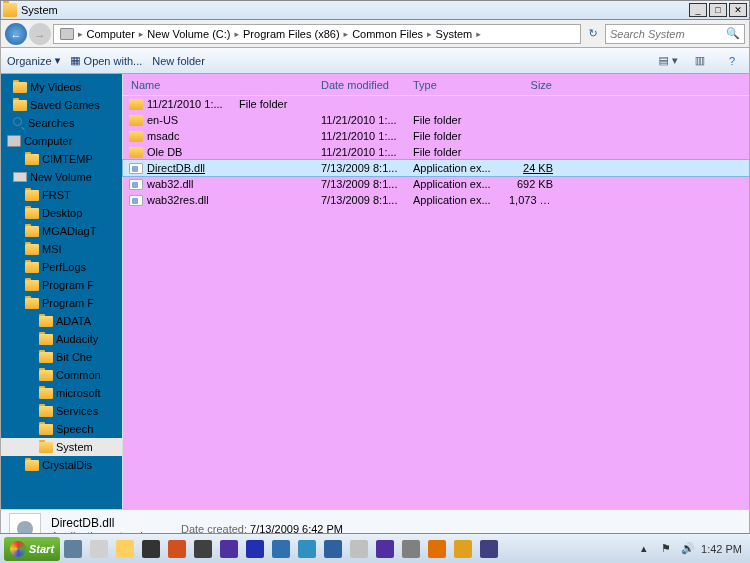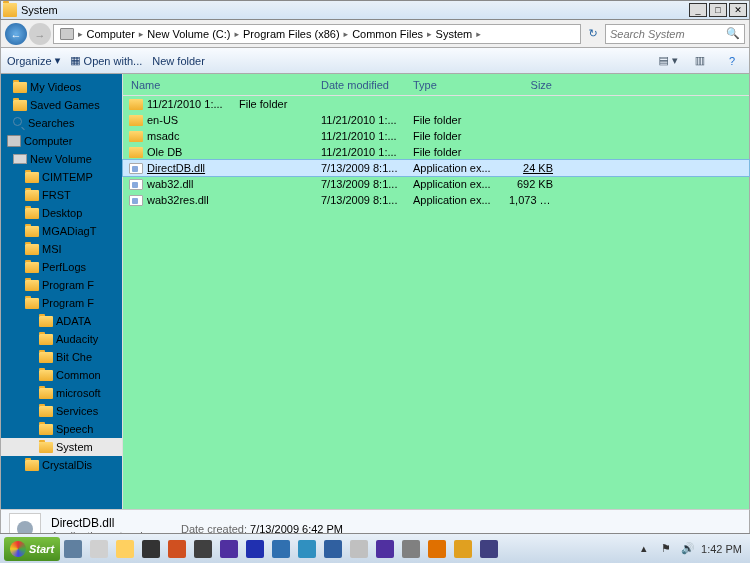--- a/index.html
+++ b/index.html
@@ -39,21 +39,21 @@
 .tree-item.l3 { padding-left: 38px; }
 .tree-item.sel { background: #e8e8e8; }
 .folder-icon { width: 14px; height: 11px; background: linear-gradient(#ffd870, #f0b030); border-radius: 1px; flex-shrink: 0; position: relative; }
 .folder-icon::before { content: ""; position: absolute; top: -2px; left: 0; width: 6px; height: 2px; background: #f0b030; border-radius: 1px 1px 0 0; }
 .computer-icon { width: 14px; height: 12px; background: #ccc; border: 1px solid #888; border-radius: 1px; flex-shrink: 0; }
 .drive-icon { width: 14px; height: 10px; background: #d8d8d8; border: 1px solid #999; flex-shrink: 0; }
 .search-icon { width: 12px; height: 12px; flex-shrink: 0; position: relative; }
 .search-icon::before { content:""; position:absolute; width:7px; height:7px; border:1px solid #58a; border-radius:50%; }
 .search-icon::after { content:""; position:absolute; bottom:0; right:0; width:4px; height:1px; background:#58a; transform:rotate(45deg); }
 
-.filelist { flex: 1; background: #86efac; position: relative; }
+.filelist { flex: 1; background: #f0abfc; position: relative; }
 .colheaders { height: 22px; border-bottom: 1px solid #e0e0e0; display: flex; align-items: center; color: #34578c; }
 .col { padding: 0 8px; border-right: 1px solid transparent; }
 .col.name { width: 190px; }
 .col.date { width: 92px; }
 .col.type { width: 96px; }
 .col.size { width: 60px; text-align: right; }
 .row { height: 16px; display: flex; align-items: center; cursor: pointer; padding-left: 6px; }
 .row.sel { background: #cce8ff; outline: 1px solid #7ab8e0; }
 .row .ficon { width: 14px; height: 11px; margin-right: 4px; flex-shrink: 0; }
 .row .ficon.folder { background: linear-gradient(#ffd870, #f0b030); border-radius: 1px; }
@@ -145,27 +145,27 @@
         <span>Saved Games</span>
       </div>
       <div class="tree-item l1">
         <span class="search-icon"></span>
         <span>Searches</span>
       </div>
       <div class="tree-item l0">
         <span class="computer-icon"></span>
         <span>Computer</span>
       </div>
+      <div class="tree-item l2">
+        <span class="folder-icon"></span>
+        <span>CIMTEMP</span>
+      </div>
       <div class="tree-item l1">
         <span class="drive-icon"></span>
         <span>New Volume</span>
-      </div>
-      <div class="tree-item l2">
-        <span class="folder-icon"></span>
-        <span>CIMTEMP</span>
       </div>
       <div class="tree-item l2">
         <span class="folder-icon"></span>
         <span>FRST</span>
       </div>
       <div class="tree-item l2">
         <span class="folder-icon"></span>
         <span>Desktop</span>
       </div>
       <div class="tree-item l2">

